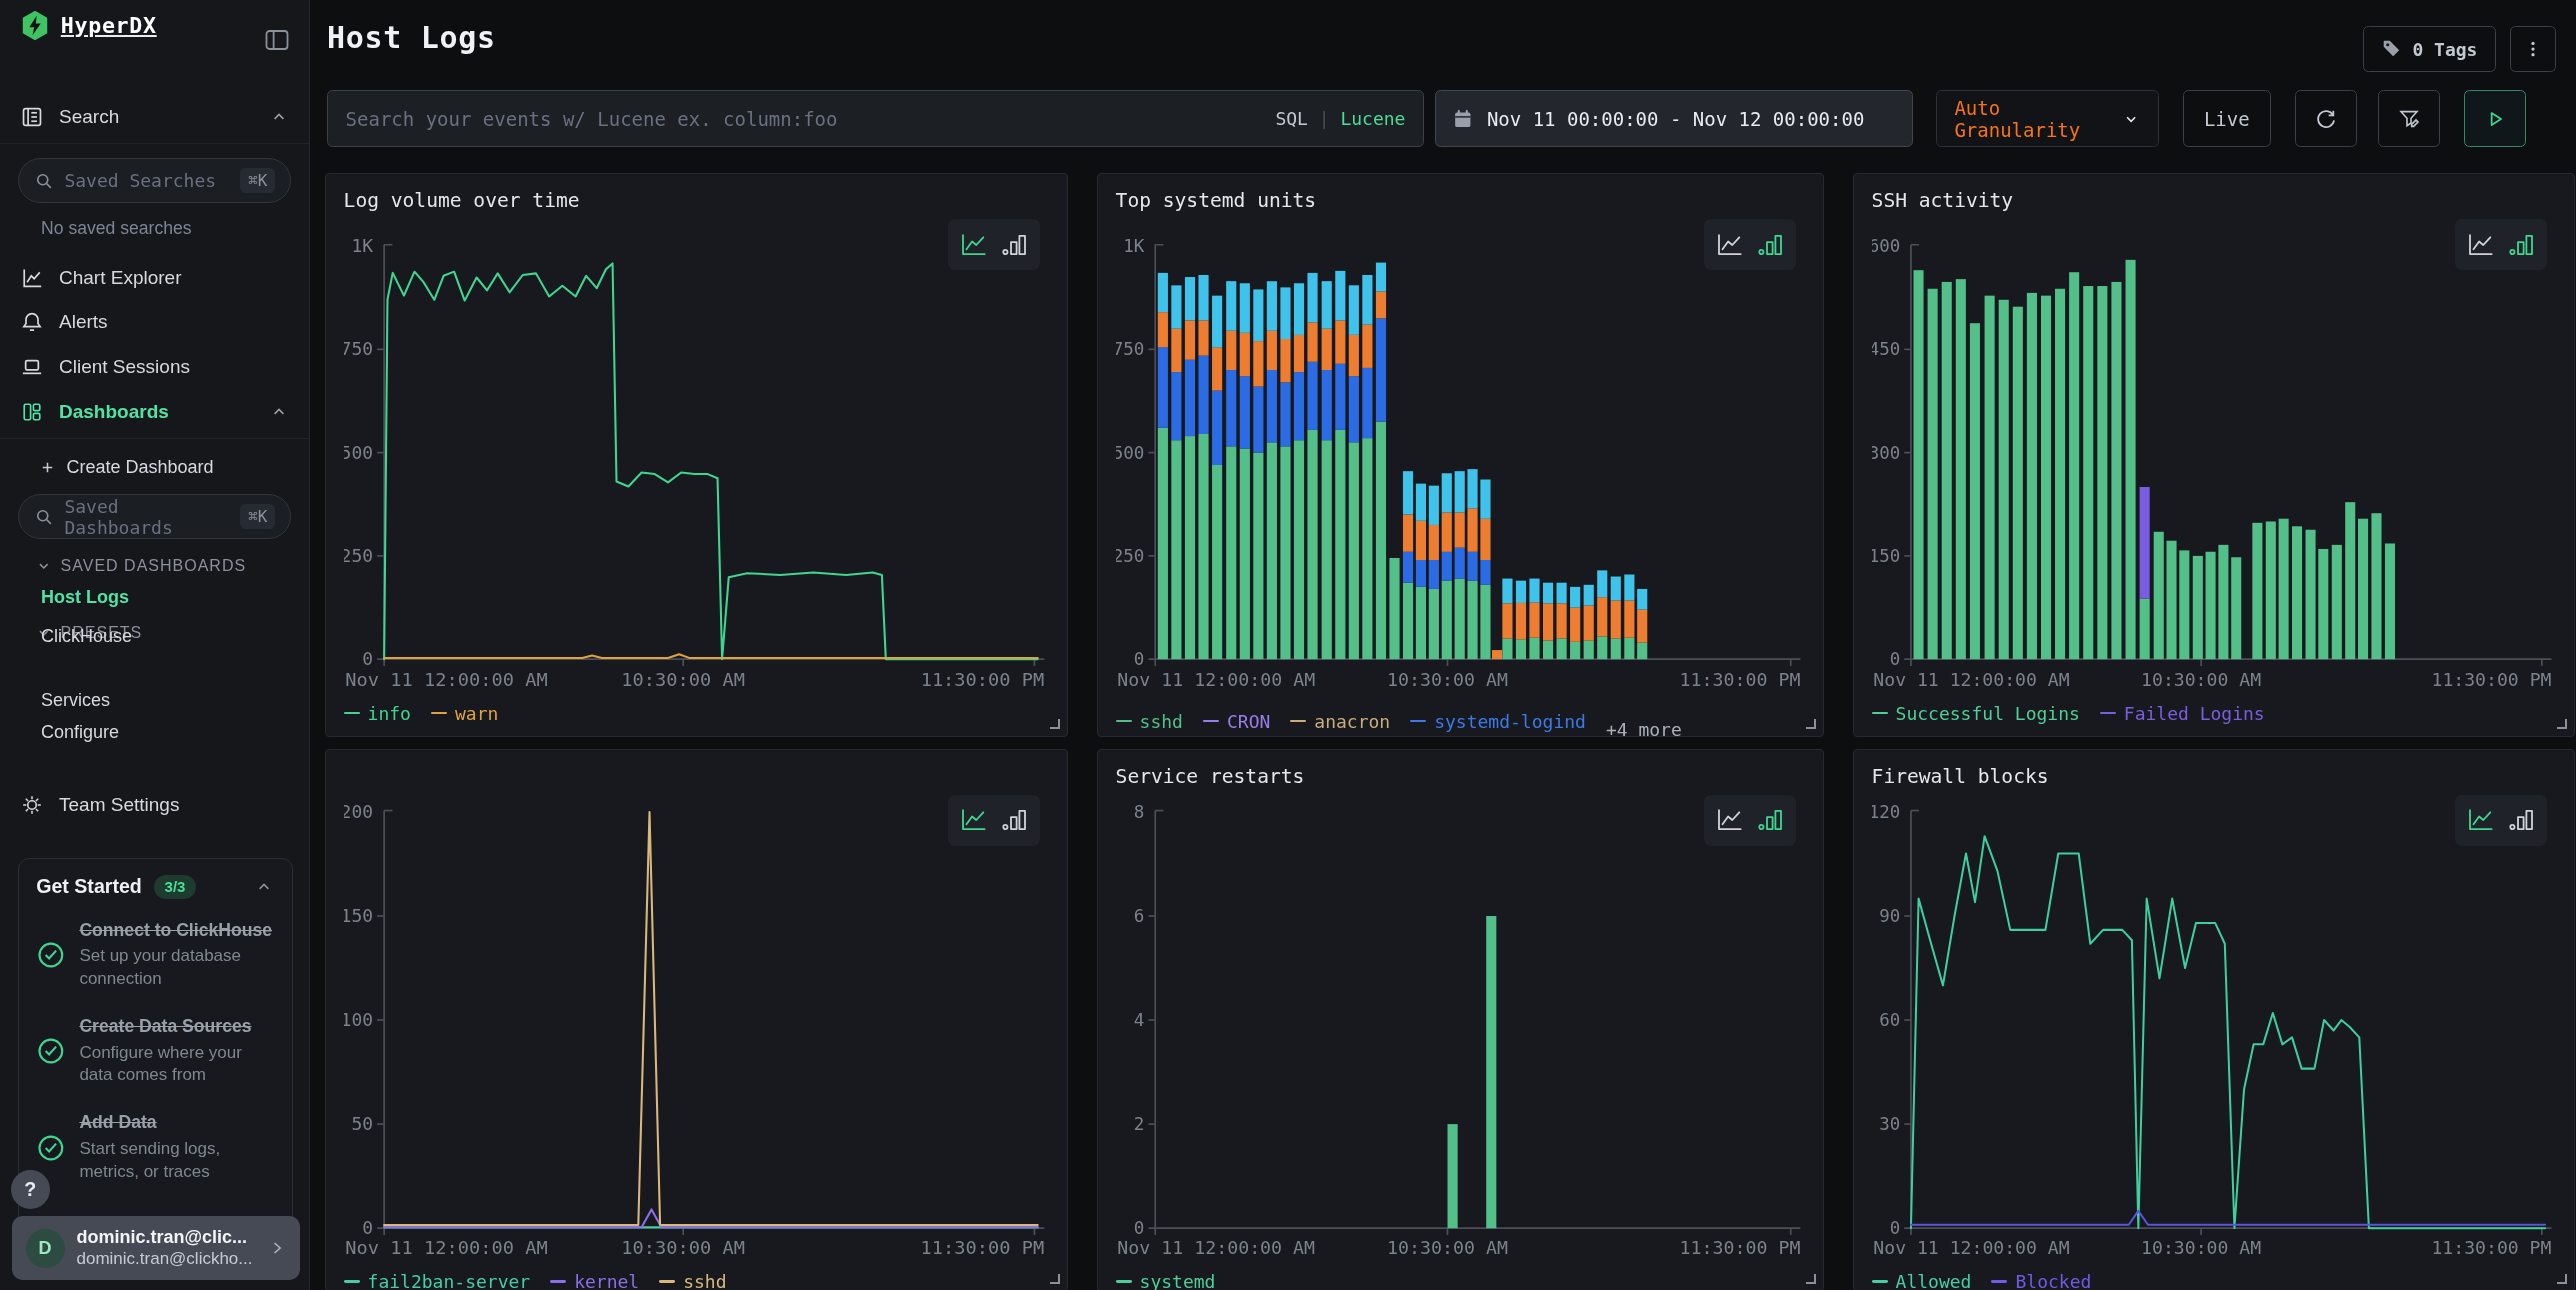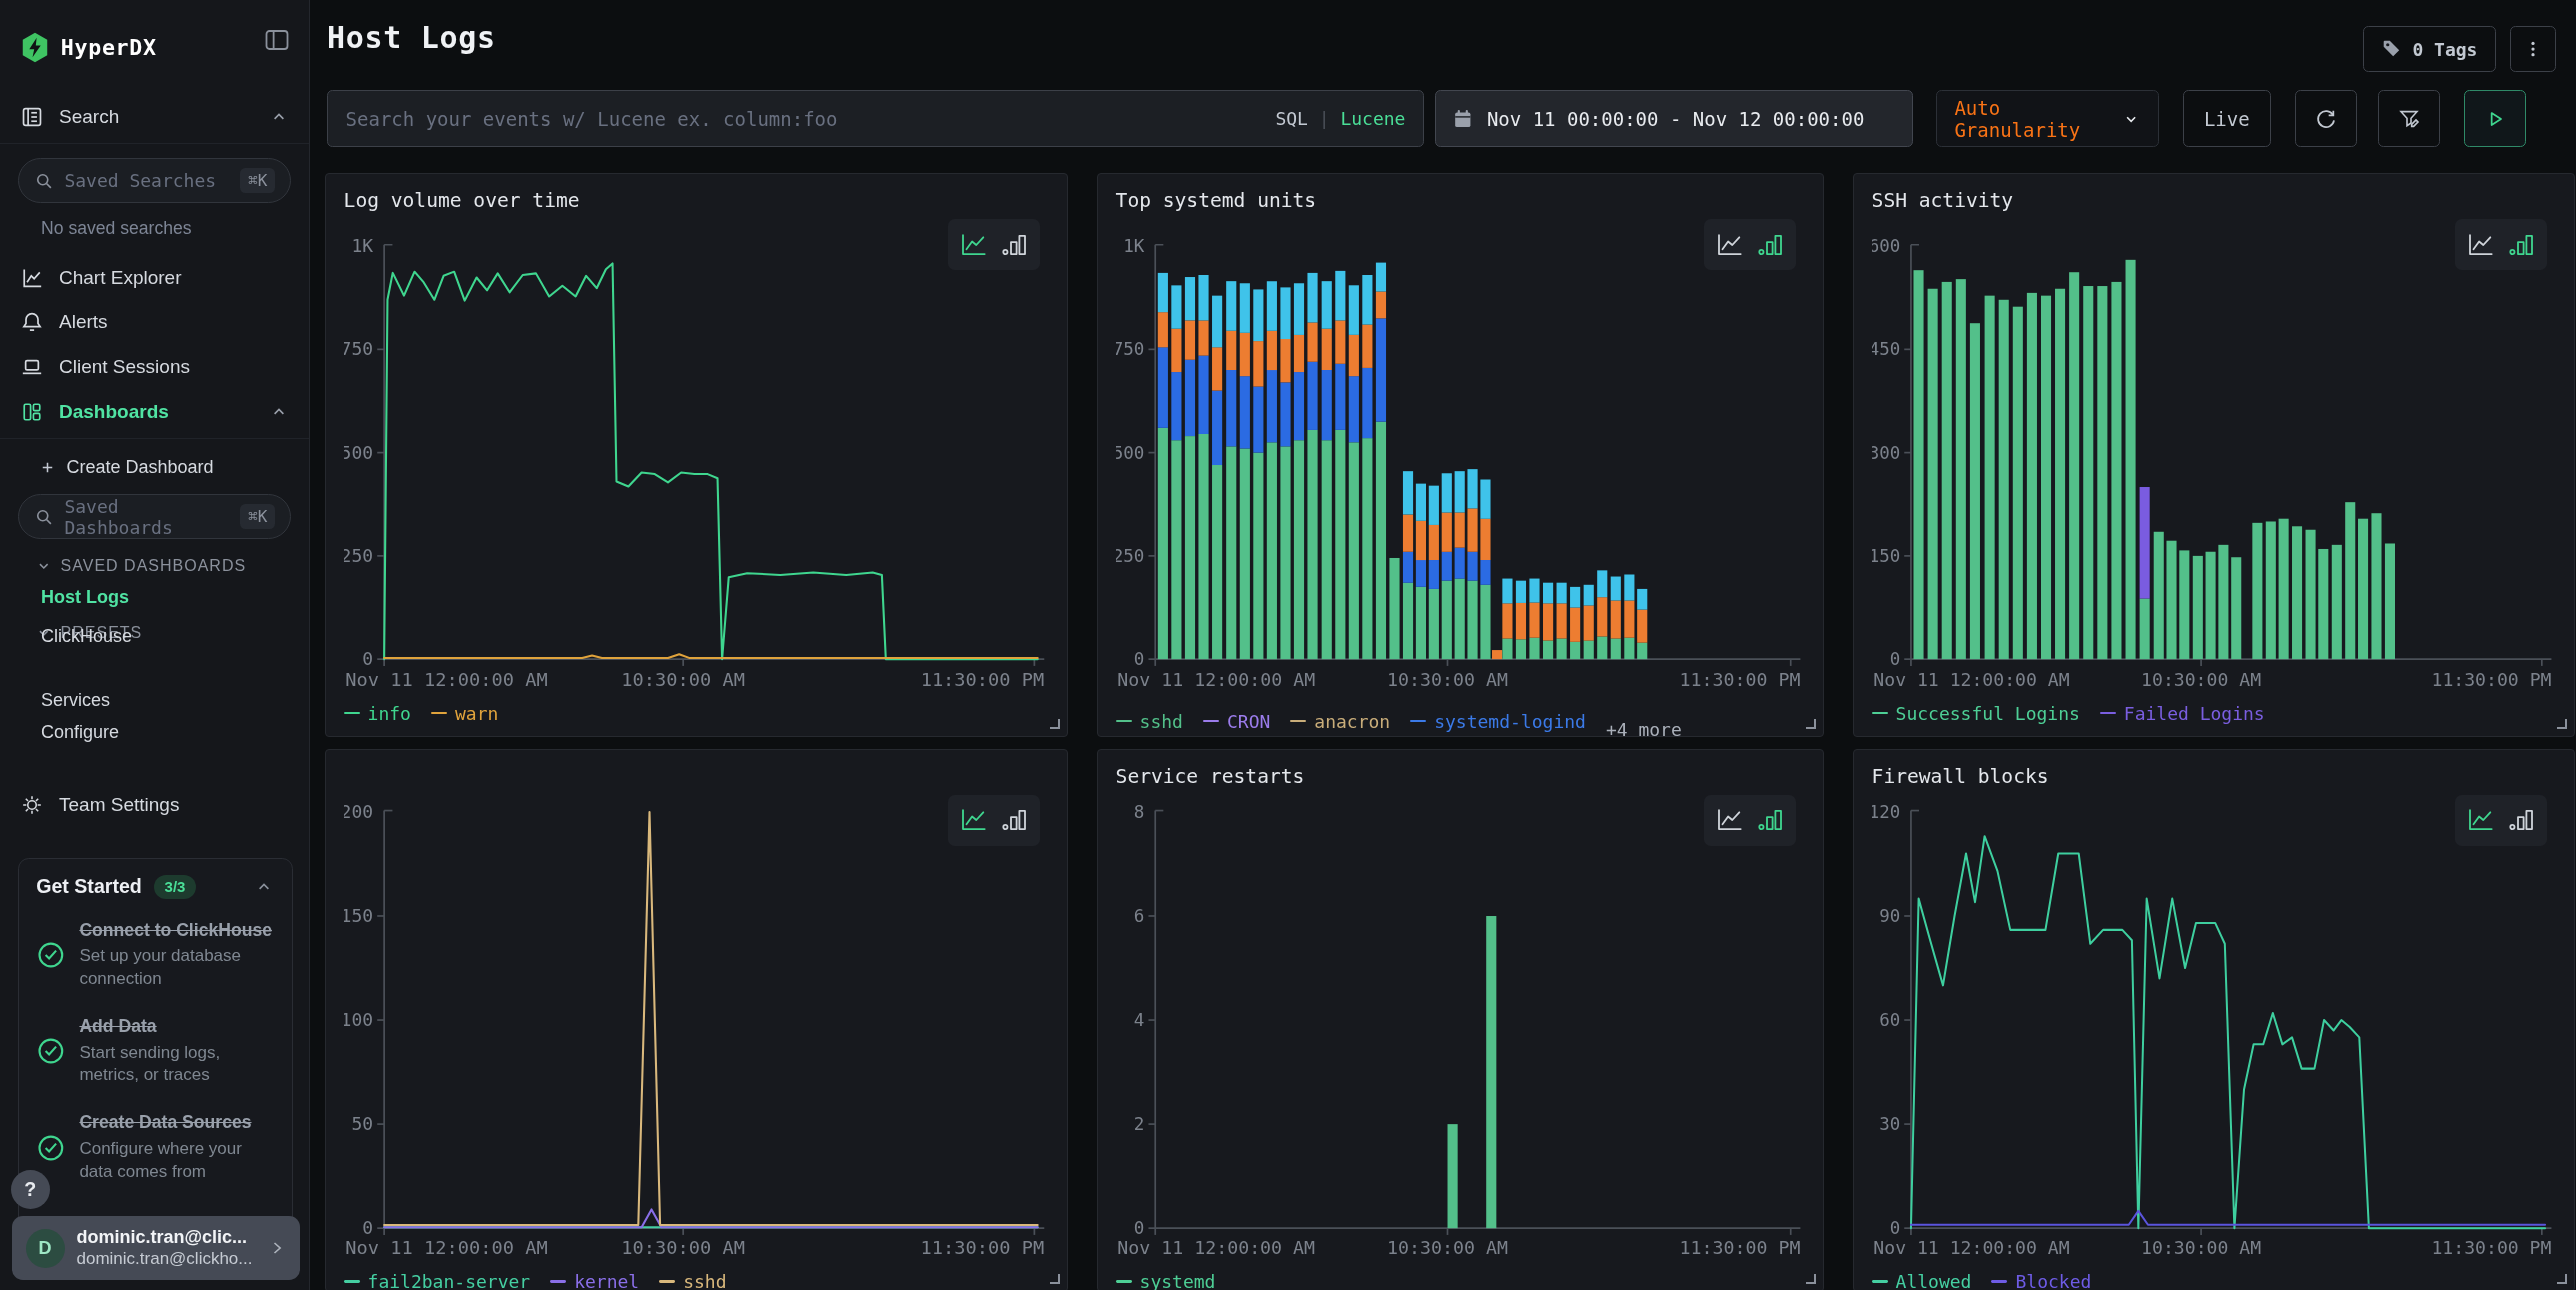--- a/index.html
+++ b/index.html
@@ -1,20 +1,20 @@
 <!DOCTYPE html>
 <html style="font-size:10.8px"><head>
 <meta charset="utf-8">
 <style>
   html,body{margin:0;padding:0;background:#0c0e10;width:2576px;height:1291px;overflow:hidden;
     font-family:"Liberation Sans",sans-serif;color:#e8ebef;}
   svg{display:block;}
   
   .sidebar{position:absolute;left:0;top:0;width:310px;height:1291px;background:#15171b;border-right:1.4px solid #24272d;box-sizing:border-box;}
-  .logo-row{position:absolute;left:20px;top:32px;display:flex;align-items:center;gap:10.8px;}
+  .logo-row{position:absolute;left:20px;top:10px;display:flex;align-items:center;gap:10.8px;text-decoration:underline;}
   .logo-text{font-family:"DejaVu Sans Mono",monospace;font-weight:bold;font-size:21.6px;color:#ffffff;letter-spacing:0.7px;}
   .collapse-btn{position:absolute;right:19px;top:28px;color:#8b919c;cursor:pointer;}
   .nav-item{position:absolute;left:0;width:100%;height:43px;display:flex;align-items:center;gap:15px;padding:0 20px;box-sizing:border-box;font-size:19px;color:#d6dae0;cursor:pointer;}
   .nav-item .grow{flex:1;}
   .nav-item.green{color:#50e3a3;font-weight:bold;}
   .divider{position:absolute;left:0;width:100%;border-top:1.4px solid #202329;}
   .pill{position:absolute;left:17.6px;right:17.6px;height:45px;border:1.4px solid #31353c;background:#1b1e23;border-radius:24px;display:flex;align-items:center;gap:10.8px;padding:11px 15px;box-sizing:border-box;cursor:text;}
   .pill .ph{font-family:"DejaVu Sans Mono",monospace;font-size:18px;color:#697080;flex:1;}
   .kbd{font-family:"DejaVu Sans Mono",monospace;font-size:16px;color:#8b919c;background:#262a31;border-radius:5.4px;padding:2.7px 8px;}
   .note{position:absolute;left:41px;font-size:17.6px;color:#7d8595;}
@@ -217,32 +217,32 @@
           <div class="t">Connect to ClickHouse</div>
           <div class="d">Set up your database connection</div>
         </div>
       </div>
       <div class="gs-item">
         <svg width="32" height="32" viewBox="0 0 34 34" fill="none" stroke="#3fd68f" stroke-width="2.4">
             <circle cx="17" cy="17" r="13"></circle>
             <polyline points="11 17 15 21 23 12"></polyline>
           </svg>
         <div class="txt">
-          <div class="t">Add Data</div>
-          <div class="d">Start sending logs, metrics, or traces</div>
+          <div class="t">Create Data Sources</div>
+          <div class="d">Configure where your data comes from</div>
         </div>
       </div>
       <div class="gs-item">
         <svg width="32" height="32" viewBox="0 0 34 34" fill="none" stroke="#3fd68f" stroke-width="2.4">
             <circle cx="17" cy="17" r="13"></circle>
             <polyline points="11 17 15 21 23 12"></polyline>
           </svg>
         <div class="txt">
-          <div class="t">Create Data Sources</div>
-          <div class="d">Configure where your data comes from</div>
+          <div class="t">Add Data</div>
+          <div class="d">Start sending logs, metrics, or traces</div>
         </div>
       </div>
     </div>
   </div>
 
   <div class="help-fab">?</div>
 
   <div class="user-chip">
     <div class="avatar">D</div>
     <div>

